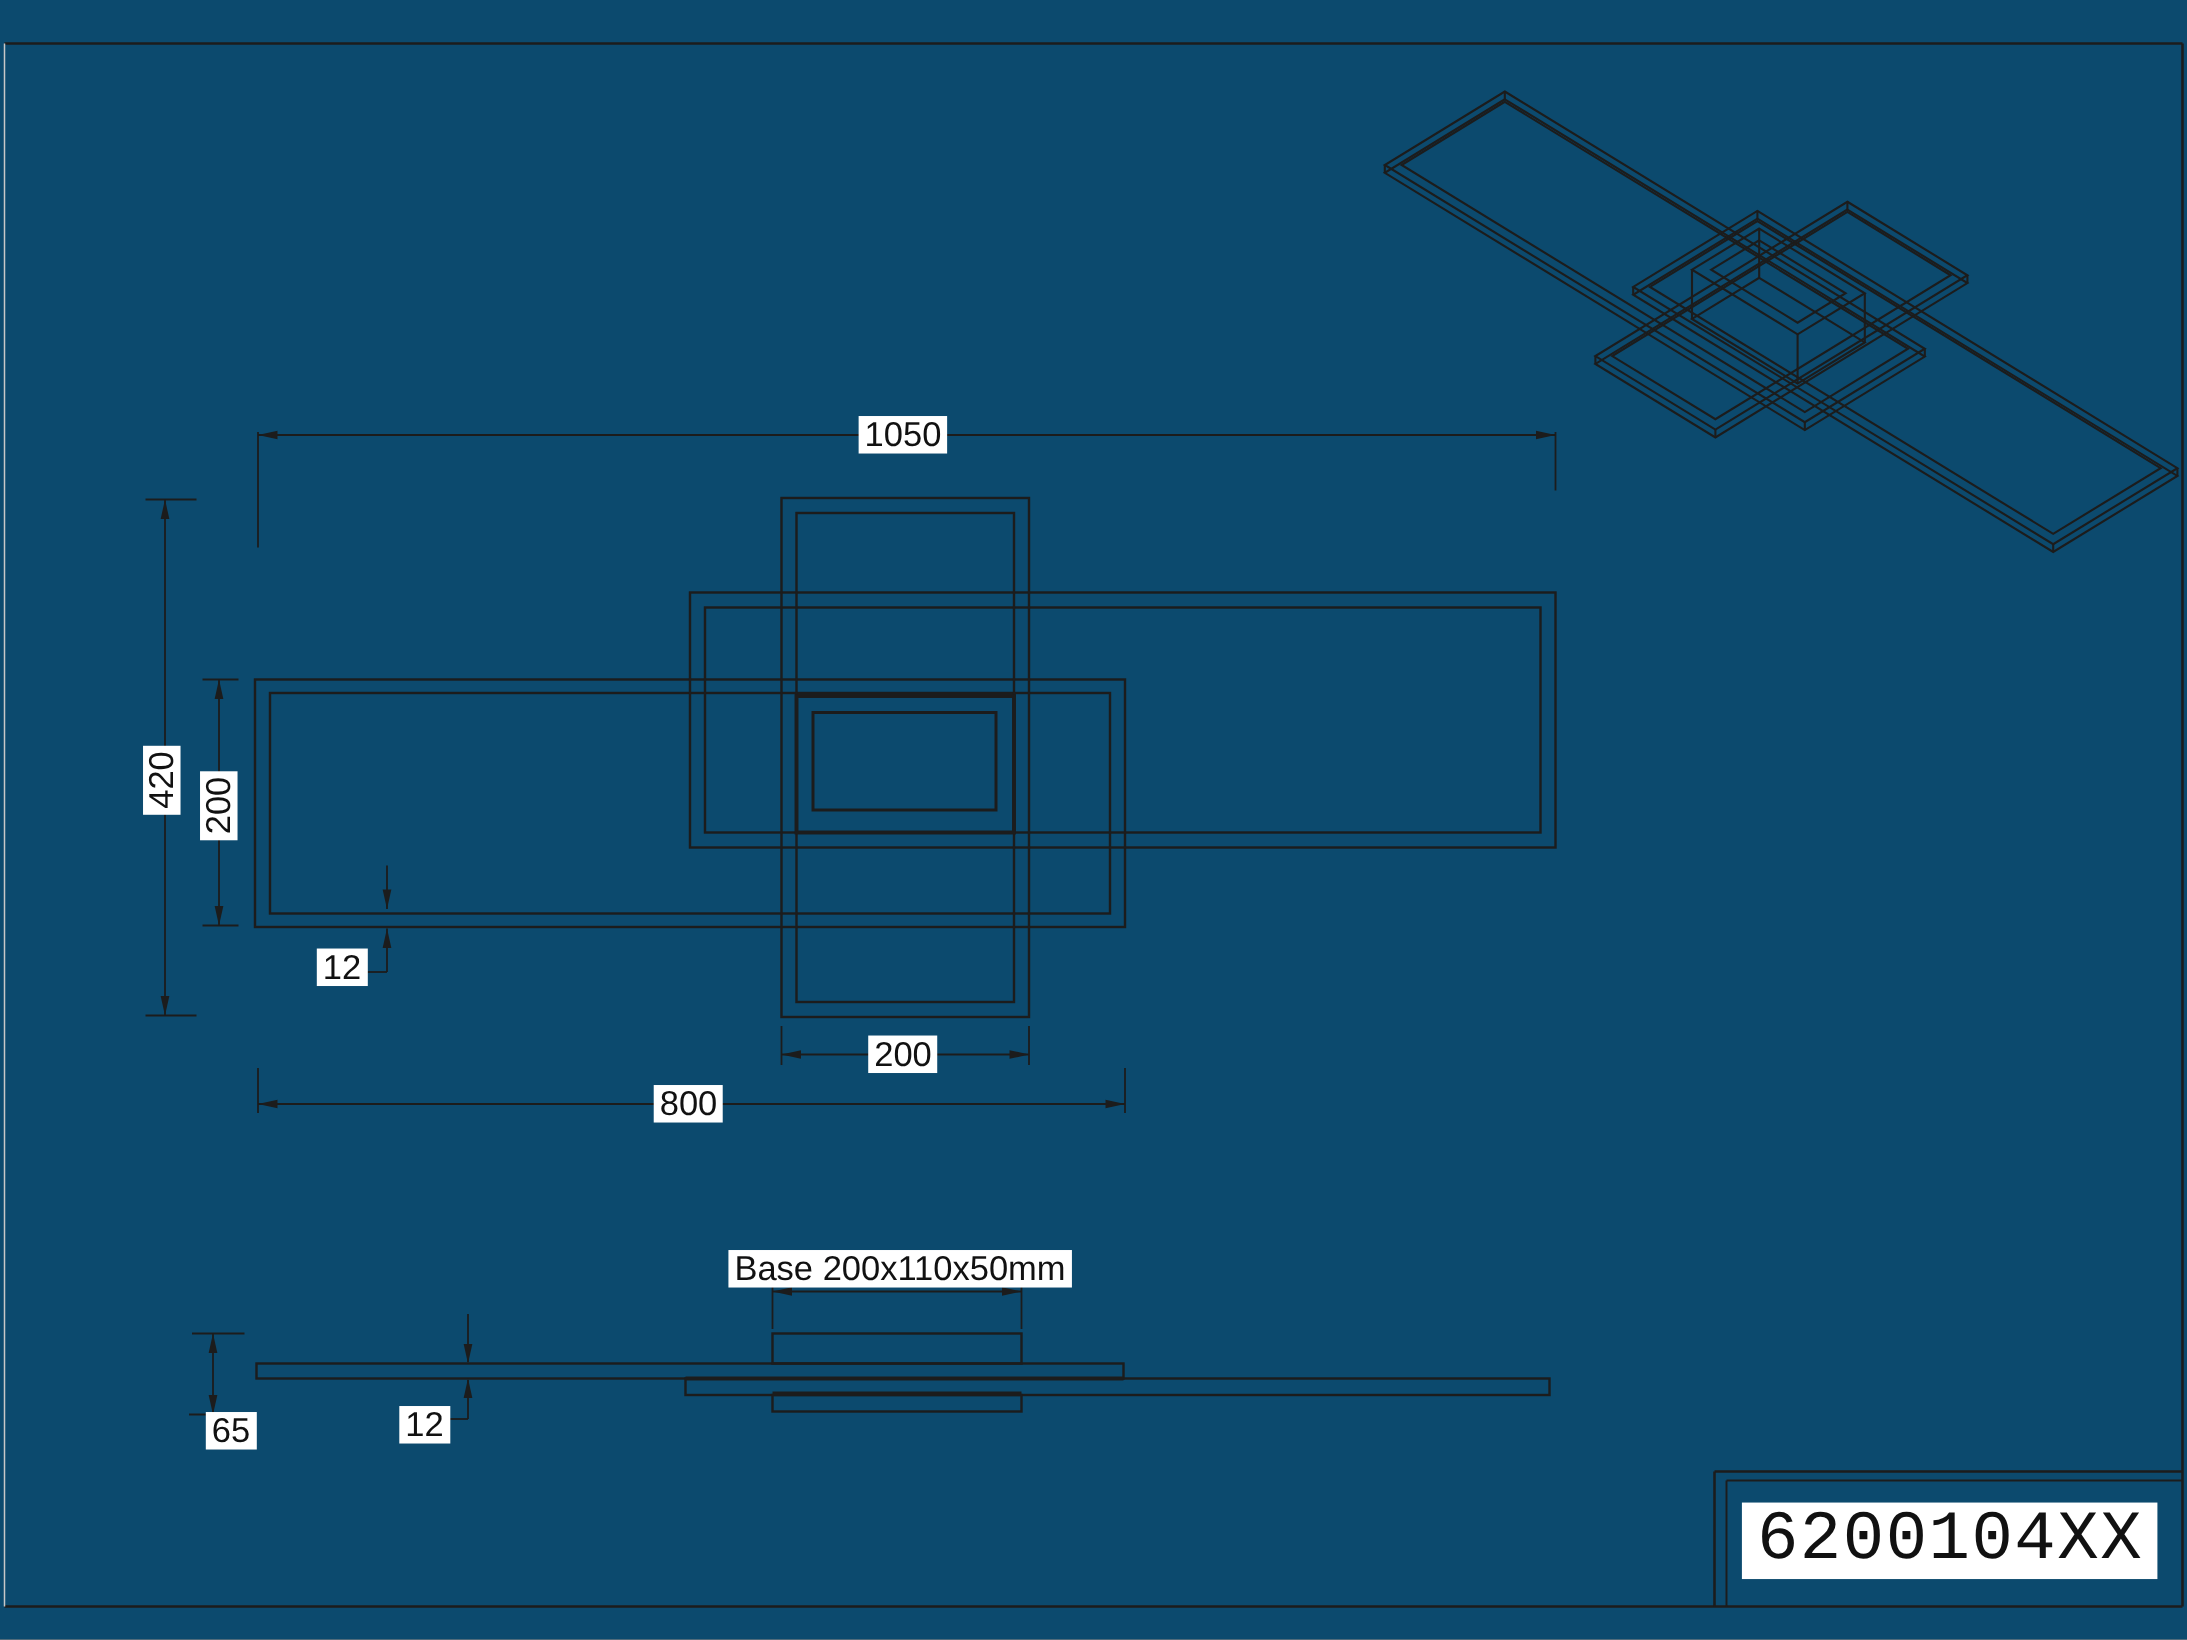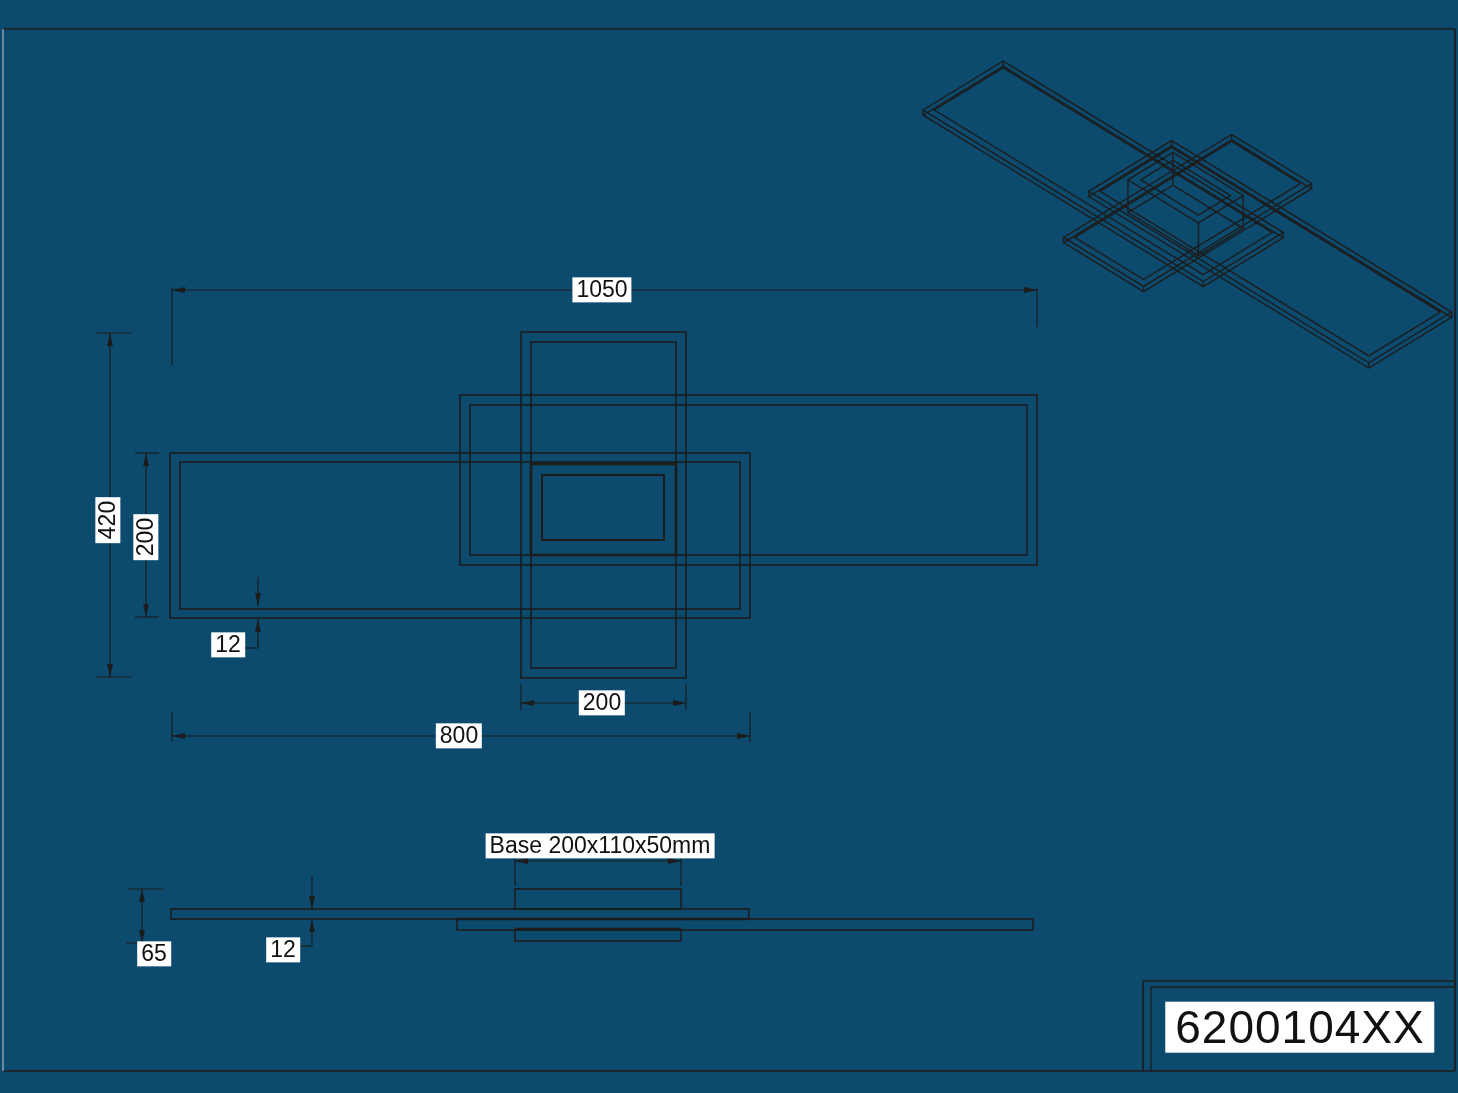--- a/index.html
+++ b/index.html
@@ -137,14 +137,14 @@
   <div class="lbl rot" style="left:108px;top:520px;">420</div>
   <div class="lbl rot" style="left:146px;top:537px;">200</div>
   <div class="lbl" style="left:228px;top:645px;">12</div>
   <div class="lbl" style="left:602px;top:703px;">200</div>
   <div class="lbl" style="left:459px;top:736px;">800</div>
 
   <div class="lbl" style="left:600px;top:846px;">Base 200x110x50mm</div>
   <div class="lbl" style="left:115px;top:954px;margin-left:39px;">65</div>
   <div class="lbl" style="left:283px;top:950px;">12</div>
 
-  <div class="lbl part-number" style="left:1300px;top:1027px;">6200104XX</div>
+  <div class="lbl part-number" style="left:1300px;top:1027px;font-family:Liberation Mono, monospace;">6200104XX</div>
 </div>
 
 </body></html>

